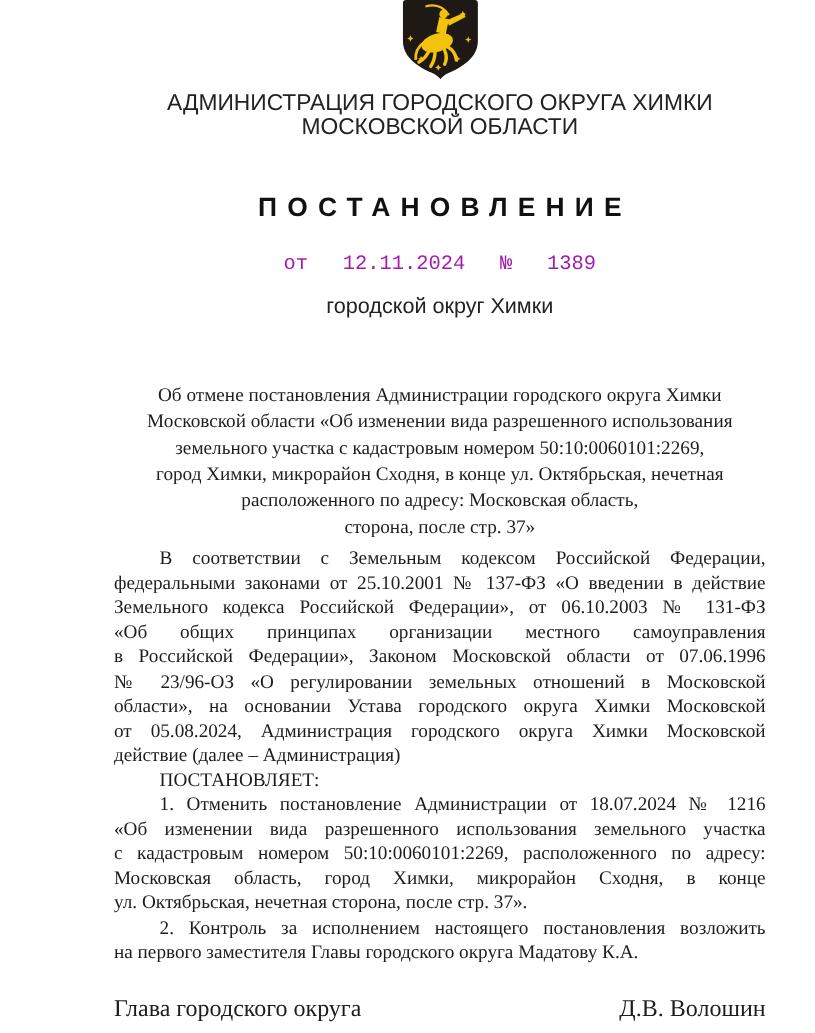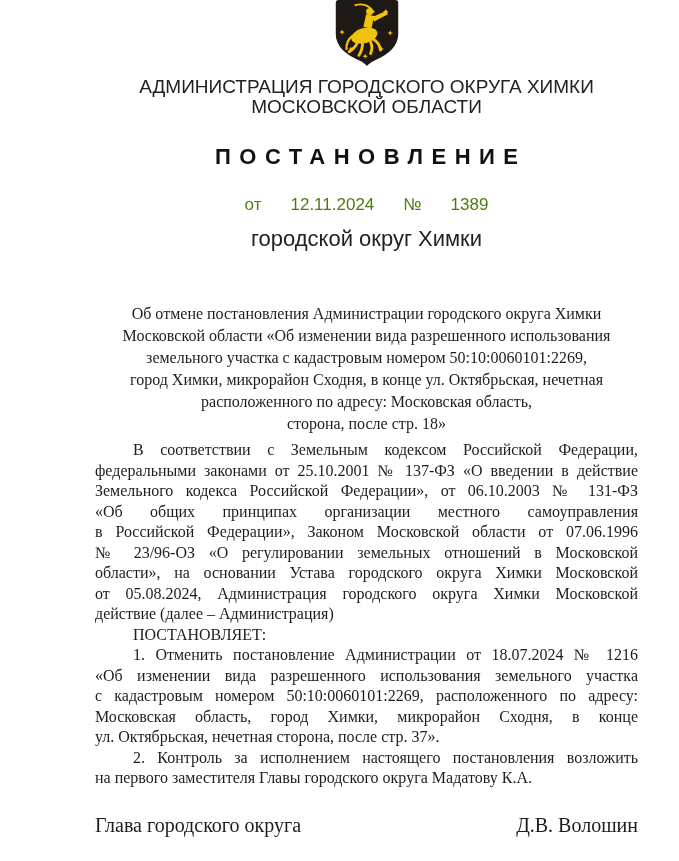--- a/index.html
+++ b/index.html
@@ -20,45 +20,45 @@
 
   .org {
     margin-top: 11px;
     text-align: center;
     font-family: "Liberation Sans", sans-serif;
     font-size: 19px;
     line-height: 20px;
     color: #222;
   }
   .doctype {
-    margin-top: 27px;
+    margin-top: 43px;
     text-align: center;
     font-family: "Liberation Sans", sans-serif;
     font-weight: bold;
     font-size: 22px;
     line-height: 26px;
     letter-spacing: 8.5px;
     text-indent: 8.5px;
     color: #111;
   }
   .daterow {
     margin-top: 24px;
     display: flex;
     justify-content: center;
     gap: 29px;
-    font-family: Liberation Sans, sans-serif;
+    font-family: Liberation Mono, monospace;
     font-size: 17px;
     line-height: 22px;
-    color: #4d7c0f;
+    color: #a21caf;
   }
   .place {
     margin-top: 13px;
     text-align: center;
     font-family: "Liberation Sans", sans-serif;
-    font-size: 22px;
+    font-size: 18px;
     line-height: 20px;
     color: #222;
   }
   .subject {
     margin-top: 54px;
     margin-bottom: 5px;
     font-size: 16px;
     line-height: 22px;
   }
   .body-block {
@@ -130,21 +130,21 @@
   </div>
 
   <div class="place">городской округ Химки</div>
 
   <div class="subject">
       <div class="cline">Об отмене постановления Администрации городского округа Химки</div>
       <div class="cline">Московской области «Об изменении вида разрешенного использования</div>
       <div class="cline">земельного участка с кадастровым номером 50:10:0060101:2269,</div>
       <div class="cline">город Химки, микрорайон Сходня, в конце ул. Октябрьская, нечетная</div>
       <div class="cline">расположенного по адресу: Московская область,</div>
-      <div class="cline">сторона, после стр. 18»</div>
+      <div class="cline">сторона, после стр. 37»</div>
     </div>
 
   <div class="body-block">
       <div class="jline indent">В соответствии с Земельным кодексом Российской Федерации,</div>
       <div class="jline">федеральными законами от 25.10.2001 № 137-ФЗ «О введении в действие</div>
       <div class="jline">Земельного кодекса Российской Федерации», от 06.10.2003 № 131-ФЗ</div>
       <div class="jline">«Об общих принципах организации местного самоуправления</div>
       <div class="jline">в Российской Федерации», Законом Московской области от 07.06.1996</div>
       <div class="jline">№ 23/96-ОЗ «О регулировании земельных отношений в Московской</div>
       <div class="jline">области», на основании Устава городского округа Химки Московской</div>

